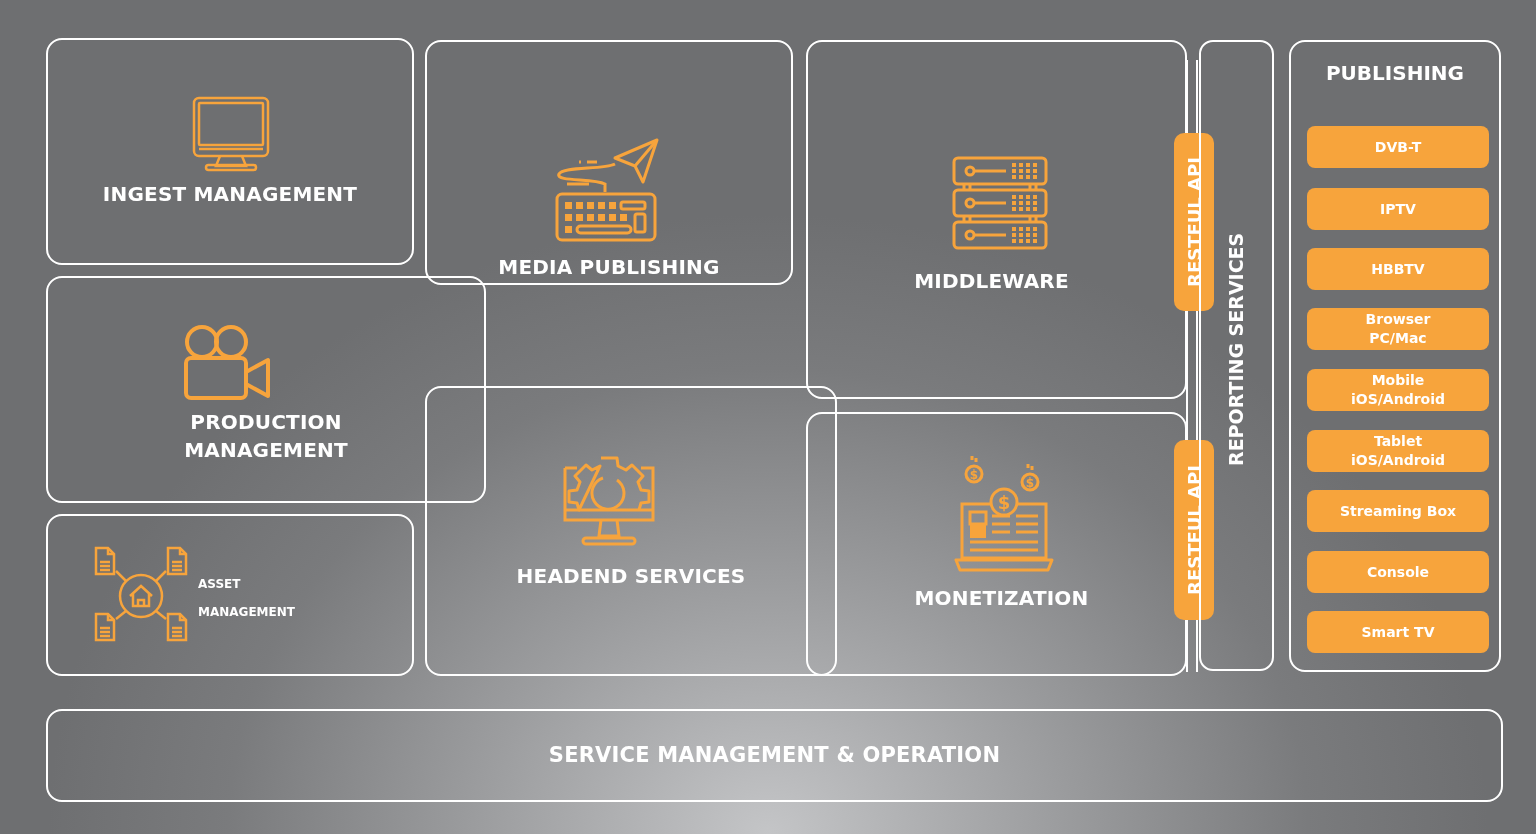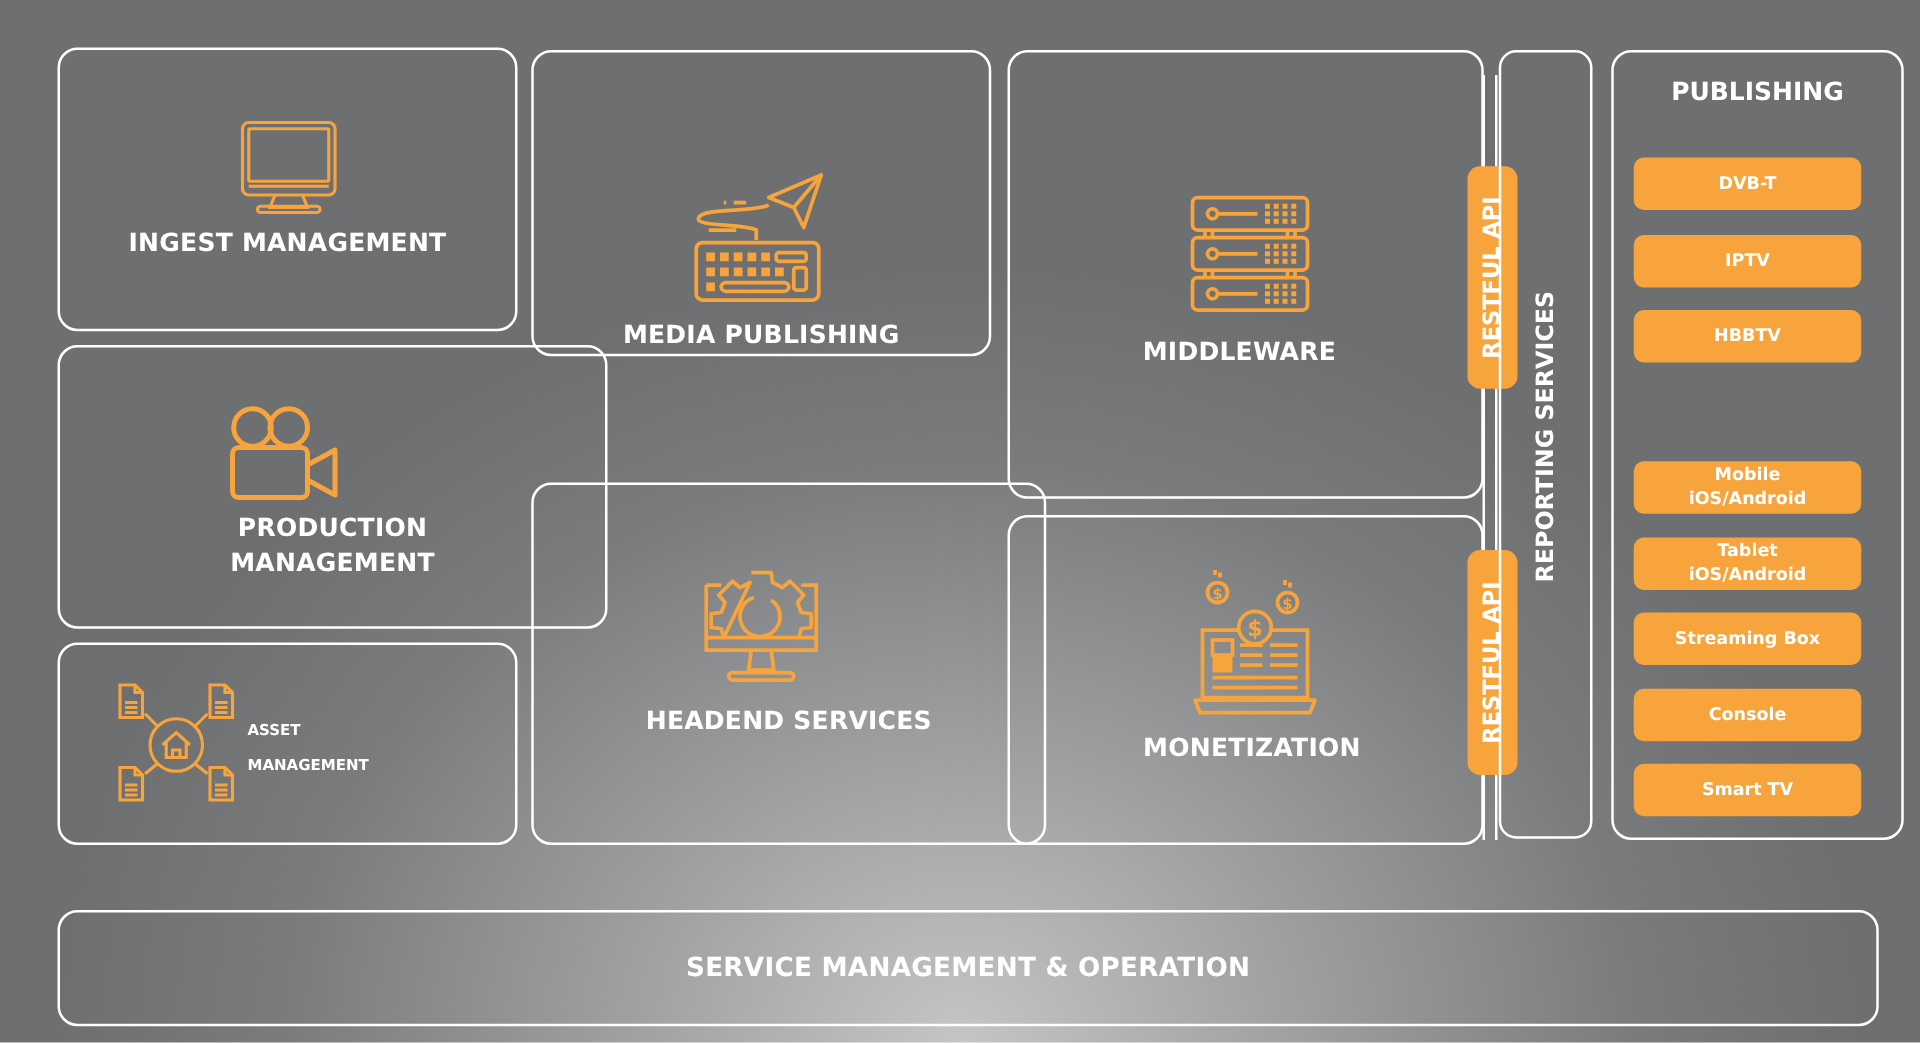--- a/index.html
+++ b/index.html
@@ -263,39 +263,45 @@
   <span>RESTFUL API</span>
 </div>
 <div class="api" style="left:1174px;top:440px;height:180px;">
   <span>RESTFUL API</span>
 </div>
 
 <div class="box" style="left:1199px;top:40px;width:75px;height:631px;border-radius:14px;">
   <div class="vlabel" style="left:-78px;top:300px;width:226px;">REPORTING SERVICES</div>
 </div>
 
-<div class="box" style="left:1289px;top:40px;width:234px;height:632px;">
+<div class="box" style="left:1289px;top:40px;width:212px;height:632px;">
   <div style="position:absolute;left:0;right:0;top:18px;text-align:center;color:#fff;font-weight:bold;font-size:20px;line-height:27px;">
     <div>PUBLISHING</div>
   </div>
   <div class="pp-btn" style="top:84px;">
       <div>
         <div>DVB-T</div>
       </div>
     </div>
   <div class="pp-btn" style="top:146px;">
       <div>
         <div>IPTV</div>
       </div>
     </div>
   <div class="pp-btn" style="top:206px;">
       <div>
         <div>HBBTV</div>
       </div>
     </div>
+  <div class="pp-btn" style="top:266px;">
+      <div>
+        <div>Browser</div>
+        <div>PC/Mac</div>
+      </div>
+    </div>
   <div class="pp-btn" style="top:327px;">
       <div>
         <div>Mobile</div>
         <div>iOS/Android</div>
       </div>
     </div>
   <div class="pp-btn" style="top:388px;">
       <div>
         <div>Tablet</div>
         <div>iOS/Android</div>
@@ -311,15 +317,15 @@
         <div>Console</div>
       </div>
     </div>
   <div class="pp-btn" style="top:569px;">
       <div>
         <div>Smart TV</div>
       </div>
     </div>
 </div>
 
-<div class="box" style="left:46px;top:728px;width:1457px;height:93px;padding-left:24px;">
+<div class="box" style="left:46px;top:709px;width:1457px;height:93px;padding-left:24px;">
   <div class="title" style="top:30px;font-size:21px;">SERVICE MANAGEMENT &amp; OPERATION</div>
 </div>
 
 </body></html>

